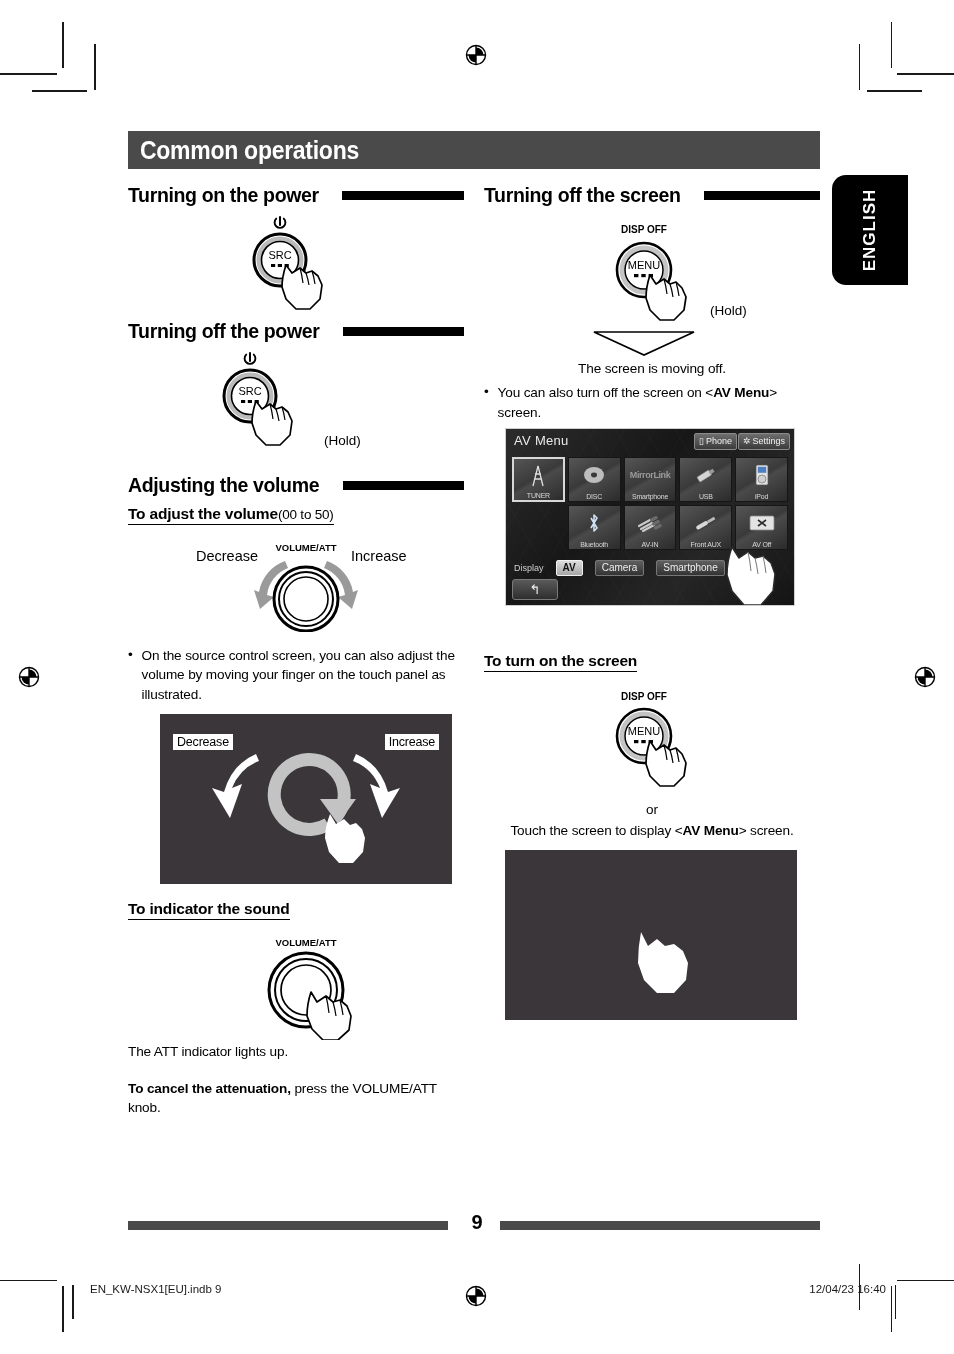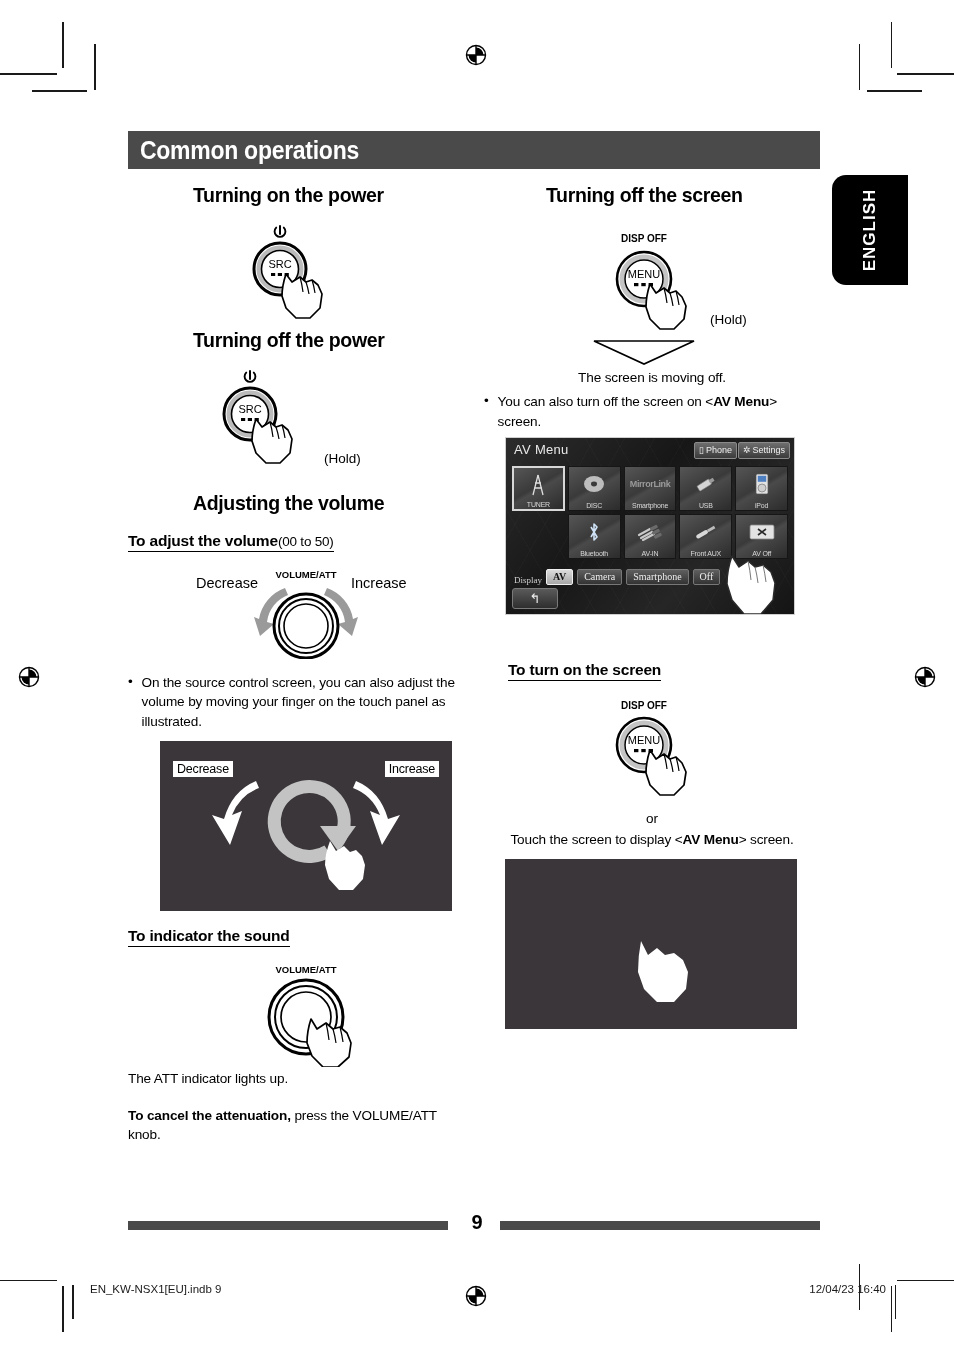--- a/index.html
+++ b/index.html
@@ -38,21 +38,21 @@
     transform:translate(-50%,-50%) rotate(-90deg);
     color:#fff;font-size:17px;font-weight:bold;letter-spacing:1px;
     white-space:nowrap;
   }
 
   
   .col-l{position:absolute;left:128px;top:183px;width:336px;}
   .col-r{position:absolute;left:484px;top:183px;width:336px;}
 
   
-  .h1row{display:flex;align-items:center;gap:9px;margin:0 0 6px 0;flex-direction:column;}
+  .h1row{display:flex;align-items:center;gap:9px;margin:0 0 6px 0;}
   .h1{
     font-size:21px;font-weight:bold;white-space:nowrap;letter-spacing:-.4px;
     transform:scaleX(.93);transform-origin:left center;
   }
   .h1rule{flex:1;height:9px;background:#000;min-width:40px;}
   .h2{
     font-size:15.5px;font-weight:bold;display:inline-block;
     border-bottom:1.5px solid #000;padding-bottom:1px;margin:0 0 8px 0;
     letter-spacing:-.2px;
   }
@@ -115,21 +115,21 @@
     position:absolute;left:0;right:0;bottom:1px;text-align:center;
     font-size:7px;color:#d8d8d8;letter-spacing:-.2px;
   }
   .tile-ico{
     position:absolute;left:0;right:0;top:4px;height:26px;
     display:flex;align-items:center;justify-content:center;
     color:#dadada;font-size:17px;
   }
   .ml-logo{font-size:9px;color:#9a9a9a;font-weight:bold;letter-spacing:-.4px;}
 
-  .av-disp{position:absolute;left:8px;bottom:29px;display:flex;align-items:flex-end;gap:4px;font-family:Liberation Serif, serif;}
+  .av-disp{position:absolute;left:8px;bottom:29px;display:flex;align-items:center;gap:12px;}
   .av-disp .lbl{color:#cfcfcf;font-size:9px;}
   .dbtn{
     height:16px;border-radius:2px;padding:0 6px;font-size:10px;
     display:flex;align-items:center;justify-content:center;
     background:linear-gradient(#5f5f5f,#333);border:1px solid #777;color:#eee;
     box-sizing:border-box;
   }
   .dbtn.on{background:linear-gradient(#dcdcdc,#a8a8a8);color:#111;border-color:#f0f0f0;font-weight:bold;}
   .av-back{
     position:absolute;left:6px;bottom:5px;width:44px;height:19px;border-radius:3px;
@@ -524,21 +524,21 @@
       <svg width="80" height="70" viewBox="0 0 80 70" style="position:absolute;right:-4px;bottom:-2px;">
         <g class="hand">
           <path d="M14 10 L21 21 L30 15 L37 21 L45 19 L53 26 L57 37 L55 54 L43 68 L26 68 L14 54 L9 38 Q9 24 14 10 Z" fill="#fff" stroke="#2a2a2a" stroke-width="1.5" stroke-linejoin="round"></path>
           <path d="M30 15 Q32 24 33 34" fill="none" stroke="#777" stroke-width="1"></path>
           <path d="M37 21 Q39 29 40 37" fill="none" stroke="#777" stroke-width="1"></path>
           <path d="M45 19 Q47 28 48 36" fill="none" stroke="#777" stroke-width="1"></path>
         </g>
       </svg>
     </div>
 
-    <div style="margin-top:46px;margin-left:24px;">
+    <div style="margin-top:46px;">
       <span class="h2">To turn on the screen</span>
     </div>
 
     <div class="illu" style="margin-top:4px;">
       <svg width="336" height="118" viewBox="0 0 336 118">
         <text x="160" y="16" font-size="10" font-weight="bold" text-anchor="middle" font-family="Liberation Sans, sans-serif" fill="#000">DISP OFF</text>
         <circle cx="160" cy="52" r="27" fill="none" stroke="#000" stroke-width="2.6"></circle>
         <circle cx="160" cy="52" r="22" fill="none" stroke="#c4c4c4" stroke-width="5"></circle>
         <circle cx="160" cy="52" r="19" fill="#fff" stroke="#000" stroke-width="1.5"></circle>
         <text x="160" y="51" font-size="11" text-anchor="middle" font-family="Liberation Sans, sans-serif" fill="#000">MENU</text>

